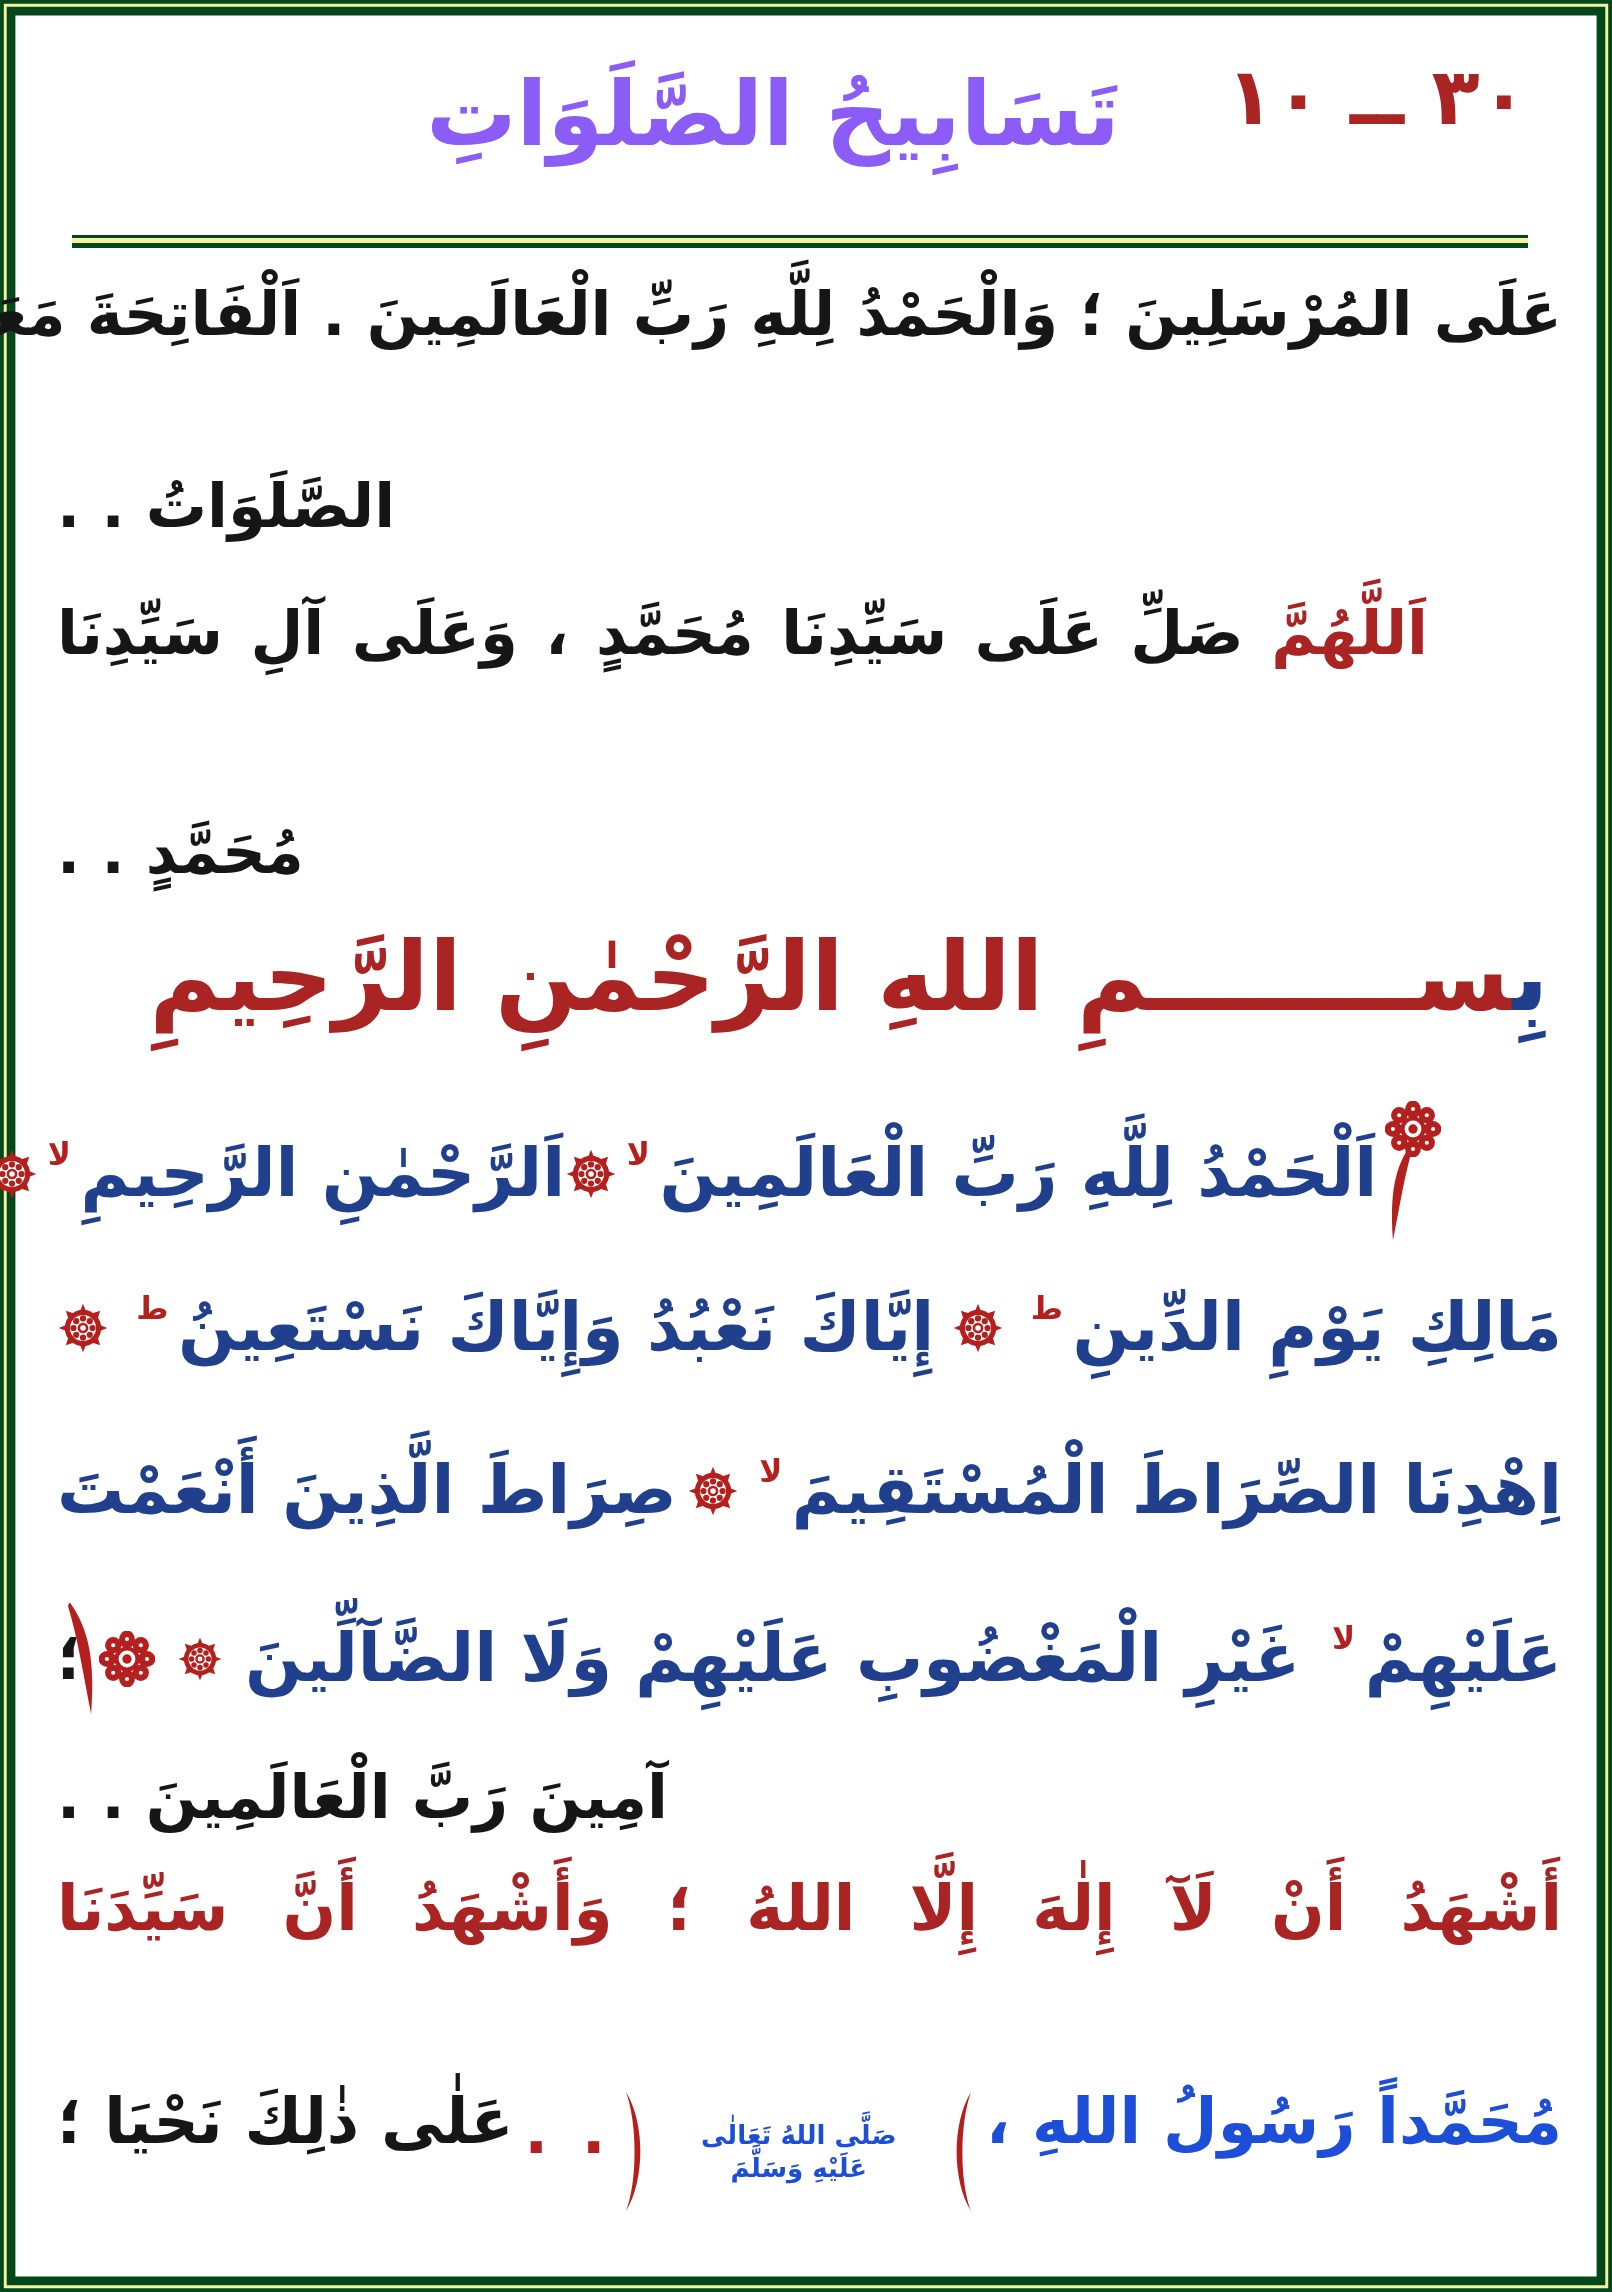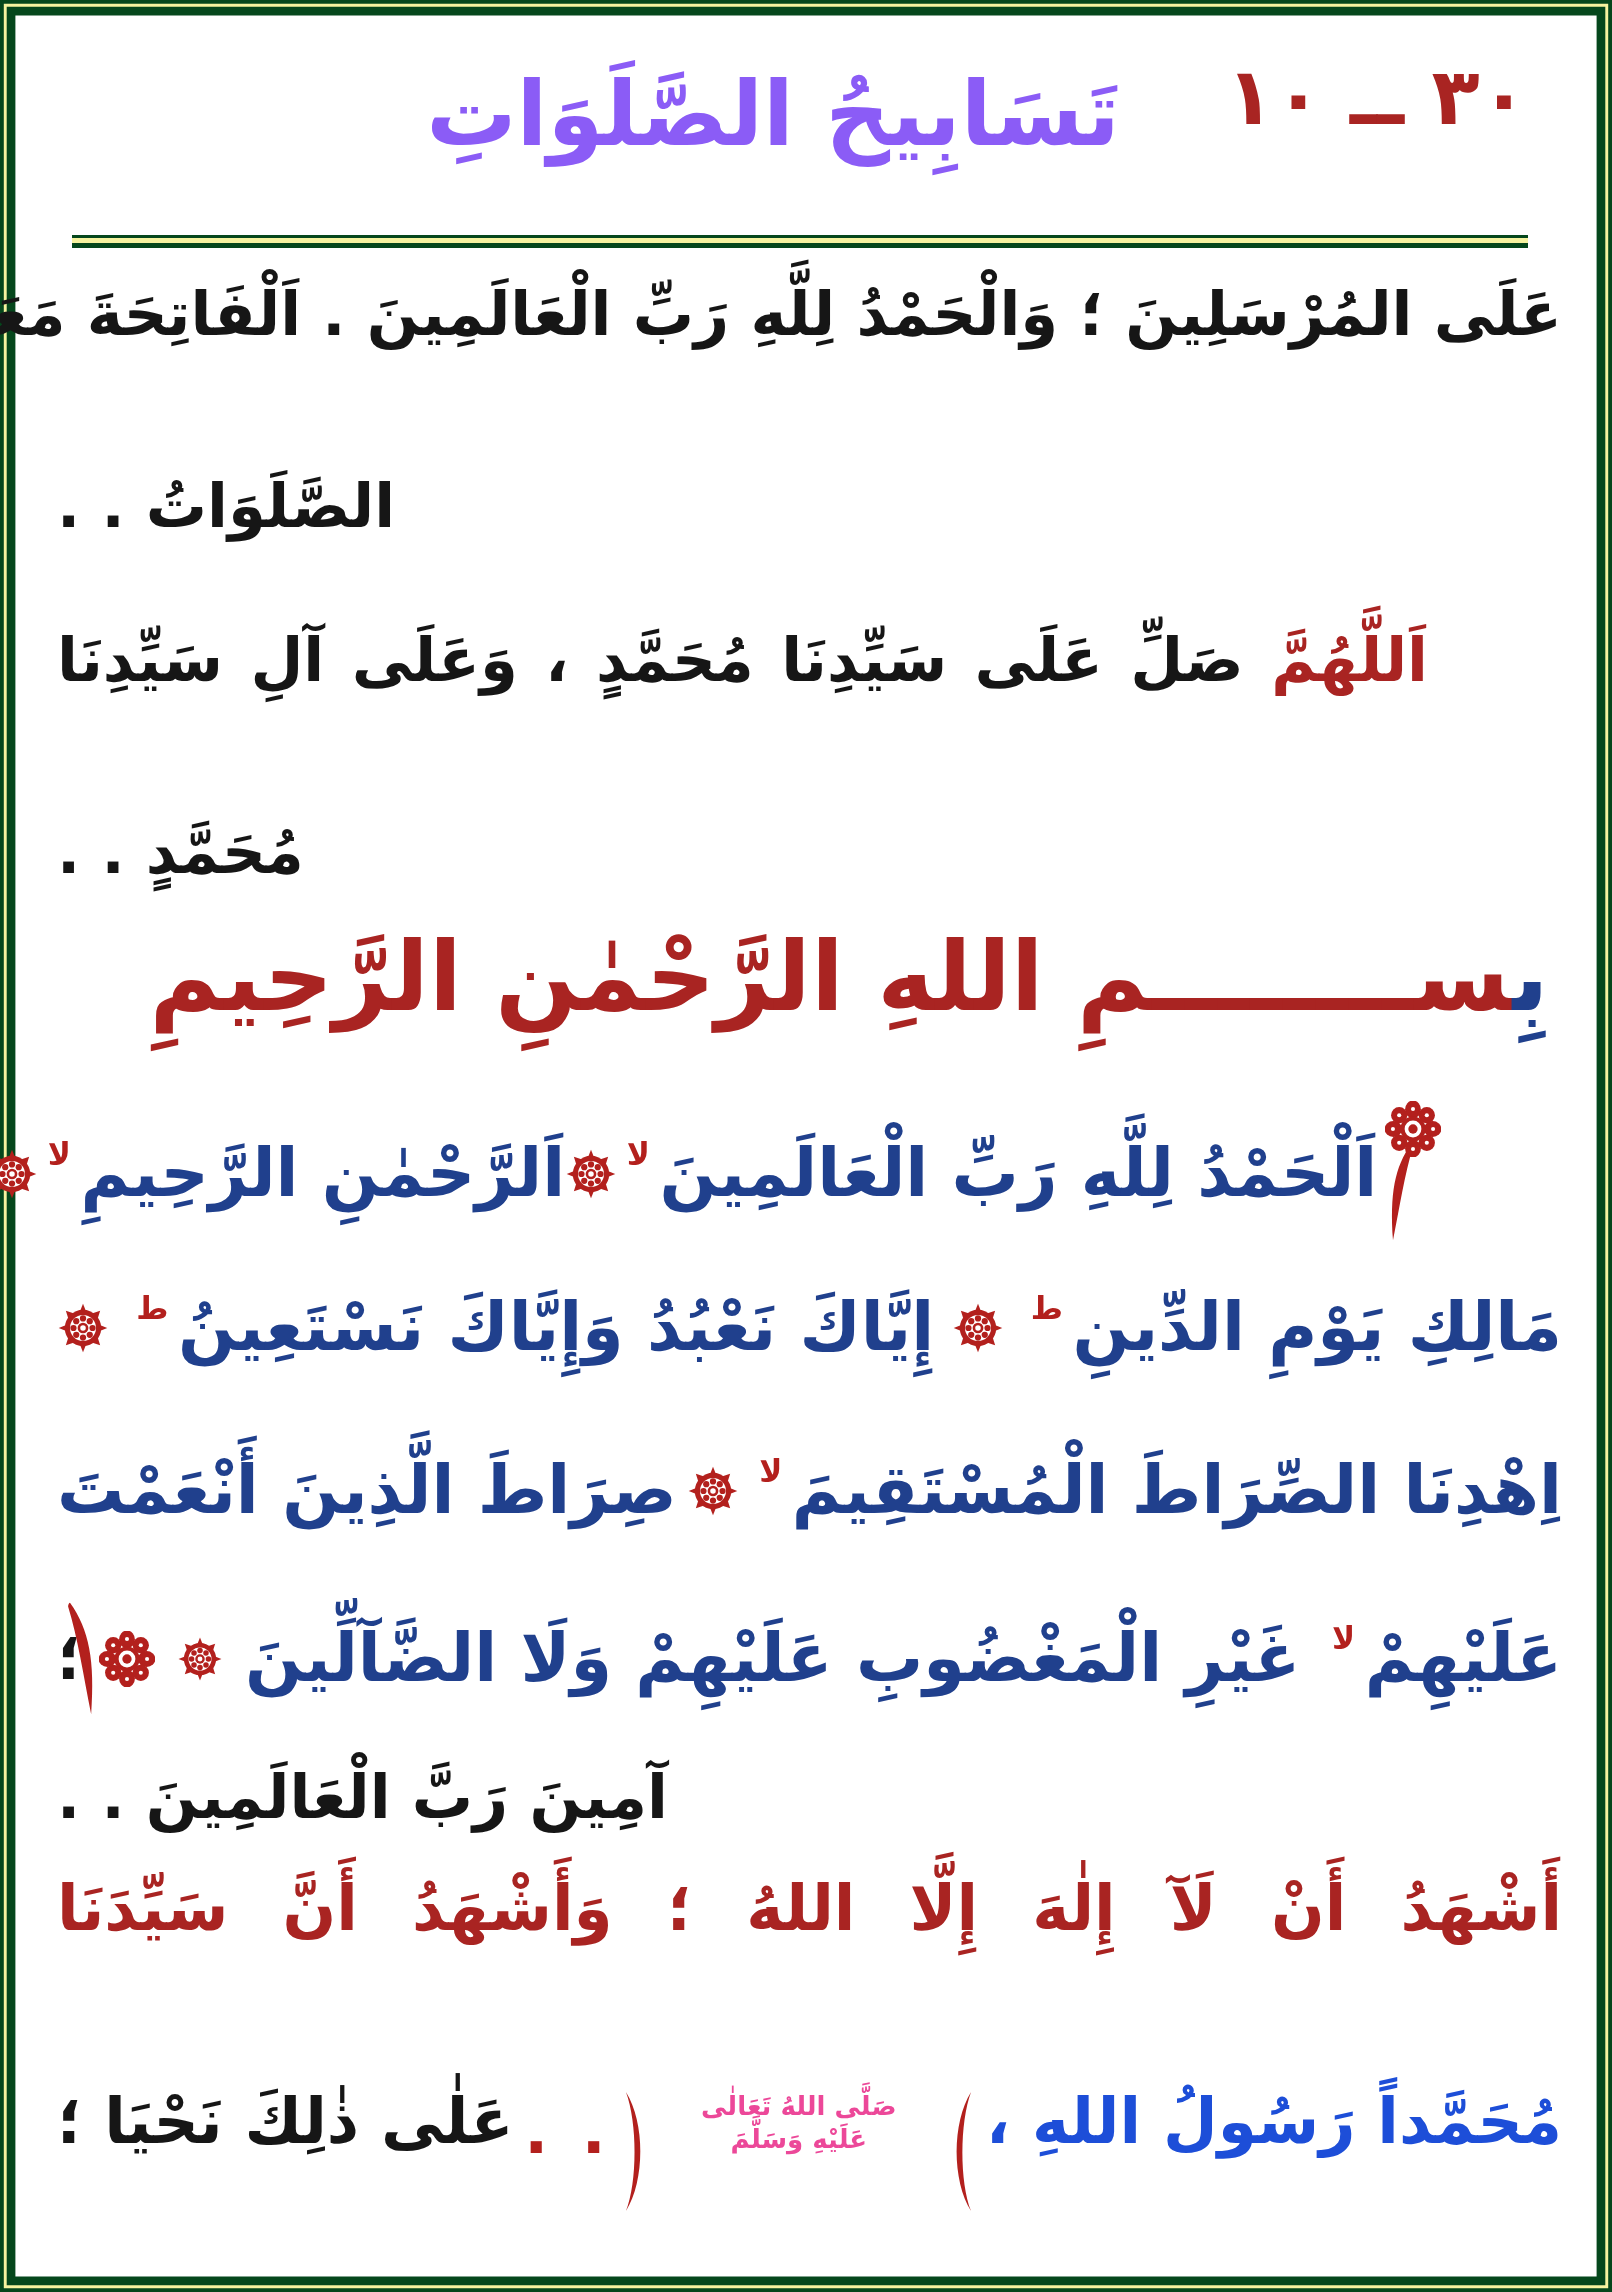--- a/index.html
+++ b/index.html
@@ -57,21 +57,21 @@
   }
   .basmala .navy{color:#20408d;}
   .ros{width:52px;height:52px;color:#b3201d;flex:0 0 auto;}
   .ros-sm{width:46px;height:46px;}
   .ayah-open{display:inline-flex;flex-direction:column;align-items:center;width:71px;flex:0 0 auto;align-self:flex-start;margin-top:-5.8px;}
   .ayah-open .tail{width:33px;height:100px;color:#b3201d;margin-top:-15.4px;margin-right:25px;}
   .ayah-close{display:inline-flex;align-items:center;flex:0 0 auto;}
   .ayah-close .tail{width:33px;height:123px;color:#b3201d;transform:scaleX(-1);margin-left:-38px;}
   .flower{width:56px;height:56px;color:#b3201d;position:relative;z-index:1;}
   .endmark{font-size:61px;font-weight:bold;color:#161616;}
-  .seal{display:inline-flex;color:#ec4899;flex:0 0 auto;margin-top:17.3px;gap:44px;}
+  .seal{display:inline-flex;align-items:center;color:#1d4ed8;flex:0 0 auto;margin-top:17.3px;gap:44px;}
   .seal .paren{width:29px;height:123px;color:#b3201d;flex:0 0 auto;}
   .seal .seal-txt{display:flex;flex-direction:column;align-items:center;margin:0 5.8px;line-height:1.25;}
   .seal .seal-txt span{font-size:26px;font-weight:bold;white-space:nowrap;}
   .sh2{display:flex;justify-content:space-between;align-items:flex-start;font-size:63px;font-weight:bold;line-height:1.55;}
   .sh2 .red-seg{color:#1d4ed8;white-space:nowrap;}
   .sh2 .red-dots{color:#b3201d;white-space:nowrap;letter-spacing:5.8px;margin-top:9.6px;}
   .sh2 .black-seg{color:#161616;white-space:nowrap;}
   .svgdefs{position:absolute;width:0;height:0;overflow:hidden;}
 </style>
 </head>
@@ -145,21 +145,21 @@
 
 <div class="page">
 
   <div class="abs hdr-nums">٣٠ ــ ١٠</div>
   <div class="abs hdr-title">تَسَابِيحُ الصَّلَوَاتِ</div>
   <div class="abs divider"></div>
 
   <div class="abs line black-line just" style="top:267px;">عَلَى المُرْسَلِينَ ؛ وَالْحَمْدُ لِلَّهِ رَبِّ الْعَالَمِينَ . اَلْفَاتِحَةَ مَعَهَا</div>
   <div class="abs line black-line start" style="top:459px;">الصَّلَوَاتُ . .</div>
 
-  <div class="abs line black-line just" style="top:613px;padding-left:0;padding-right:134px;"><span style="color:#a92422;">اَللَّهُمَّ</span> <span>صَلِّ عَلَى سَيِّدِنَا مُحَمَّدٍ ، وَعَلَى آلِ سَيِّدِنَا</span></div>
+  <div class="abs line black-line just" style="top:586px;padding-left:0;padding-right:134px;"><span style="color:#a92422;">اَللَّهُمَّ</span> <span>صَلِّ عَلَى سَيِّدِنَا مُحَمَّدٍ ، وَعَلَى آلِ سَيِّدِنَا</span></div>
   <div class="abs line black-line start" style="top:805px;">مُحَمَّدٍ . .</div>
 
   <div class="abs basmala"><span class="navy">بِ</span><span>ســــــــمِ اللهِ الرَّحْمٰنِ الرَّحِيمِ</span></div>
 
   <div class="abs line fatiha-line" style="top:1107px;padding-left:0;padding-right:7.7px;margin-right:106px;">
     <span class="ayah-open">
       <svg class="flower" viewBox="0 0 58 58" width="56" height="56">
           <use href="#rosette-petal"></use>
         </svg>
       <svg class="tail" viewBox="0 0 34 104" width="33" height="100">

